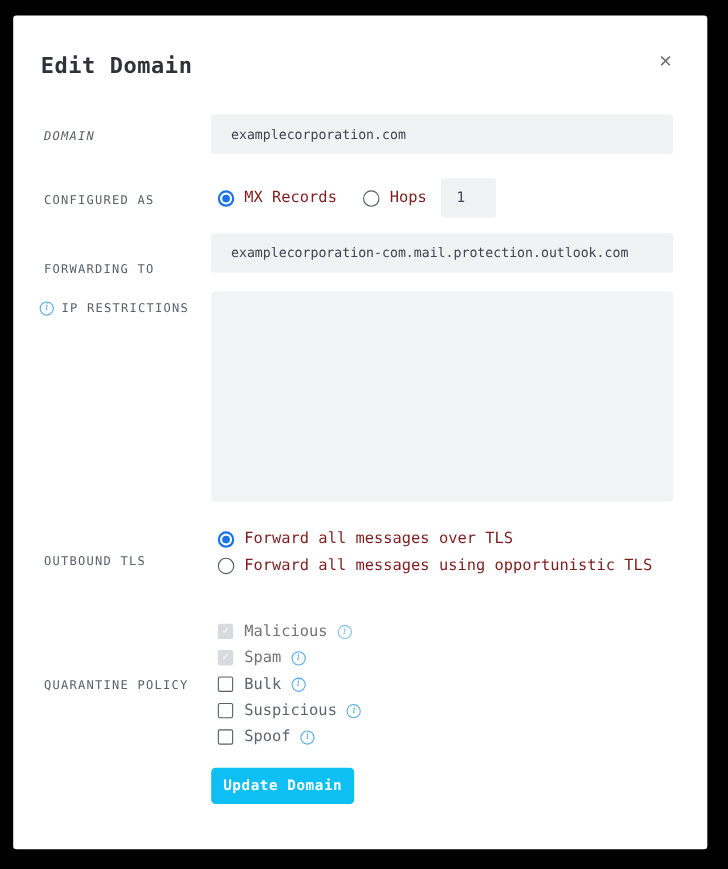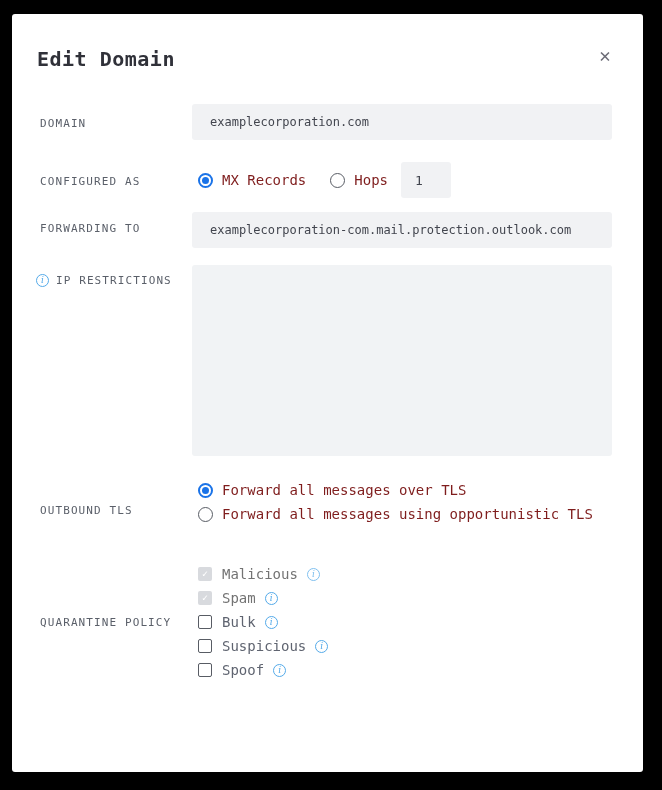--- a/index.html
+++ b/index.html
@@ -102,39 +102,39 @@
 
 <div class="stage">
   <div class="modal">
 
     <h1 class="title">Edit Domain</h1>
     <button class="close">
       <span>✕</span>
     </button>
 
     <div class="row" style="top:90px; height:36px;">
-      <span class="flabel" style="top:13px;">DOMAIN</span>
+      <span class="flabel" style="top:13px;font-style:italic;">DOMAIN</span>
       <div class="fbody">
         <input class="tinput" type="text" value="examplecorporation.com" style="">
       </div>
     </div>
 
     <div class="row" style="top:148px; height:36px;">
       <span class="flabel" style="top:13px;">CONFIGURED AS</span>
       <div class="fbody inline">
         <span class="radio checked"></span>
         <span class="optlabel">MX Records</span>
         <span class="radio gap-mid"></span>
         <span class="optlabel">Hops</span>
         <input class="hops-input" type="text" value="1" style="">
       </div>
     </div>
 
     <div class="row" style="top:198px; height:36px;">
-      <span class="flabel" style="top:10px;">FORWARDING TO</span>
+      <span class="flabel" style="top:26px;">FORWARDING TO</span>
       <div class="fbody">
         <input class="tinput" type="text" value="examplecorporation-com.mail.protection.outlook.com" style="">
       </div>
     </div>
 
     <div class="row" style="top:251px; height:191px;">
       <div class="ip-label">
         <span class="info-icon">i</span>
         <span class="flabel" style="position:static;">IP RESTRICTIONS</span>
       </div>
@@ -181,15 +181,16 @@
           <span class="info-icon icon-after">i</span>
         </div>
         <div class="qrow">
           <span class="checkbox"></span>
           <span class="qlabel">Spoof</span>
           <span class="info-icon icon-after">i</span>
         </div>
       </div>
     </div>
 
+    <button class="update-btn">Update Domain</button>
 
   </div>
 </div>
 
 </body></html>

